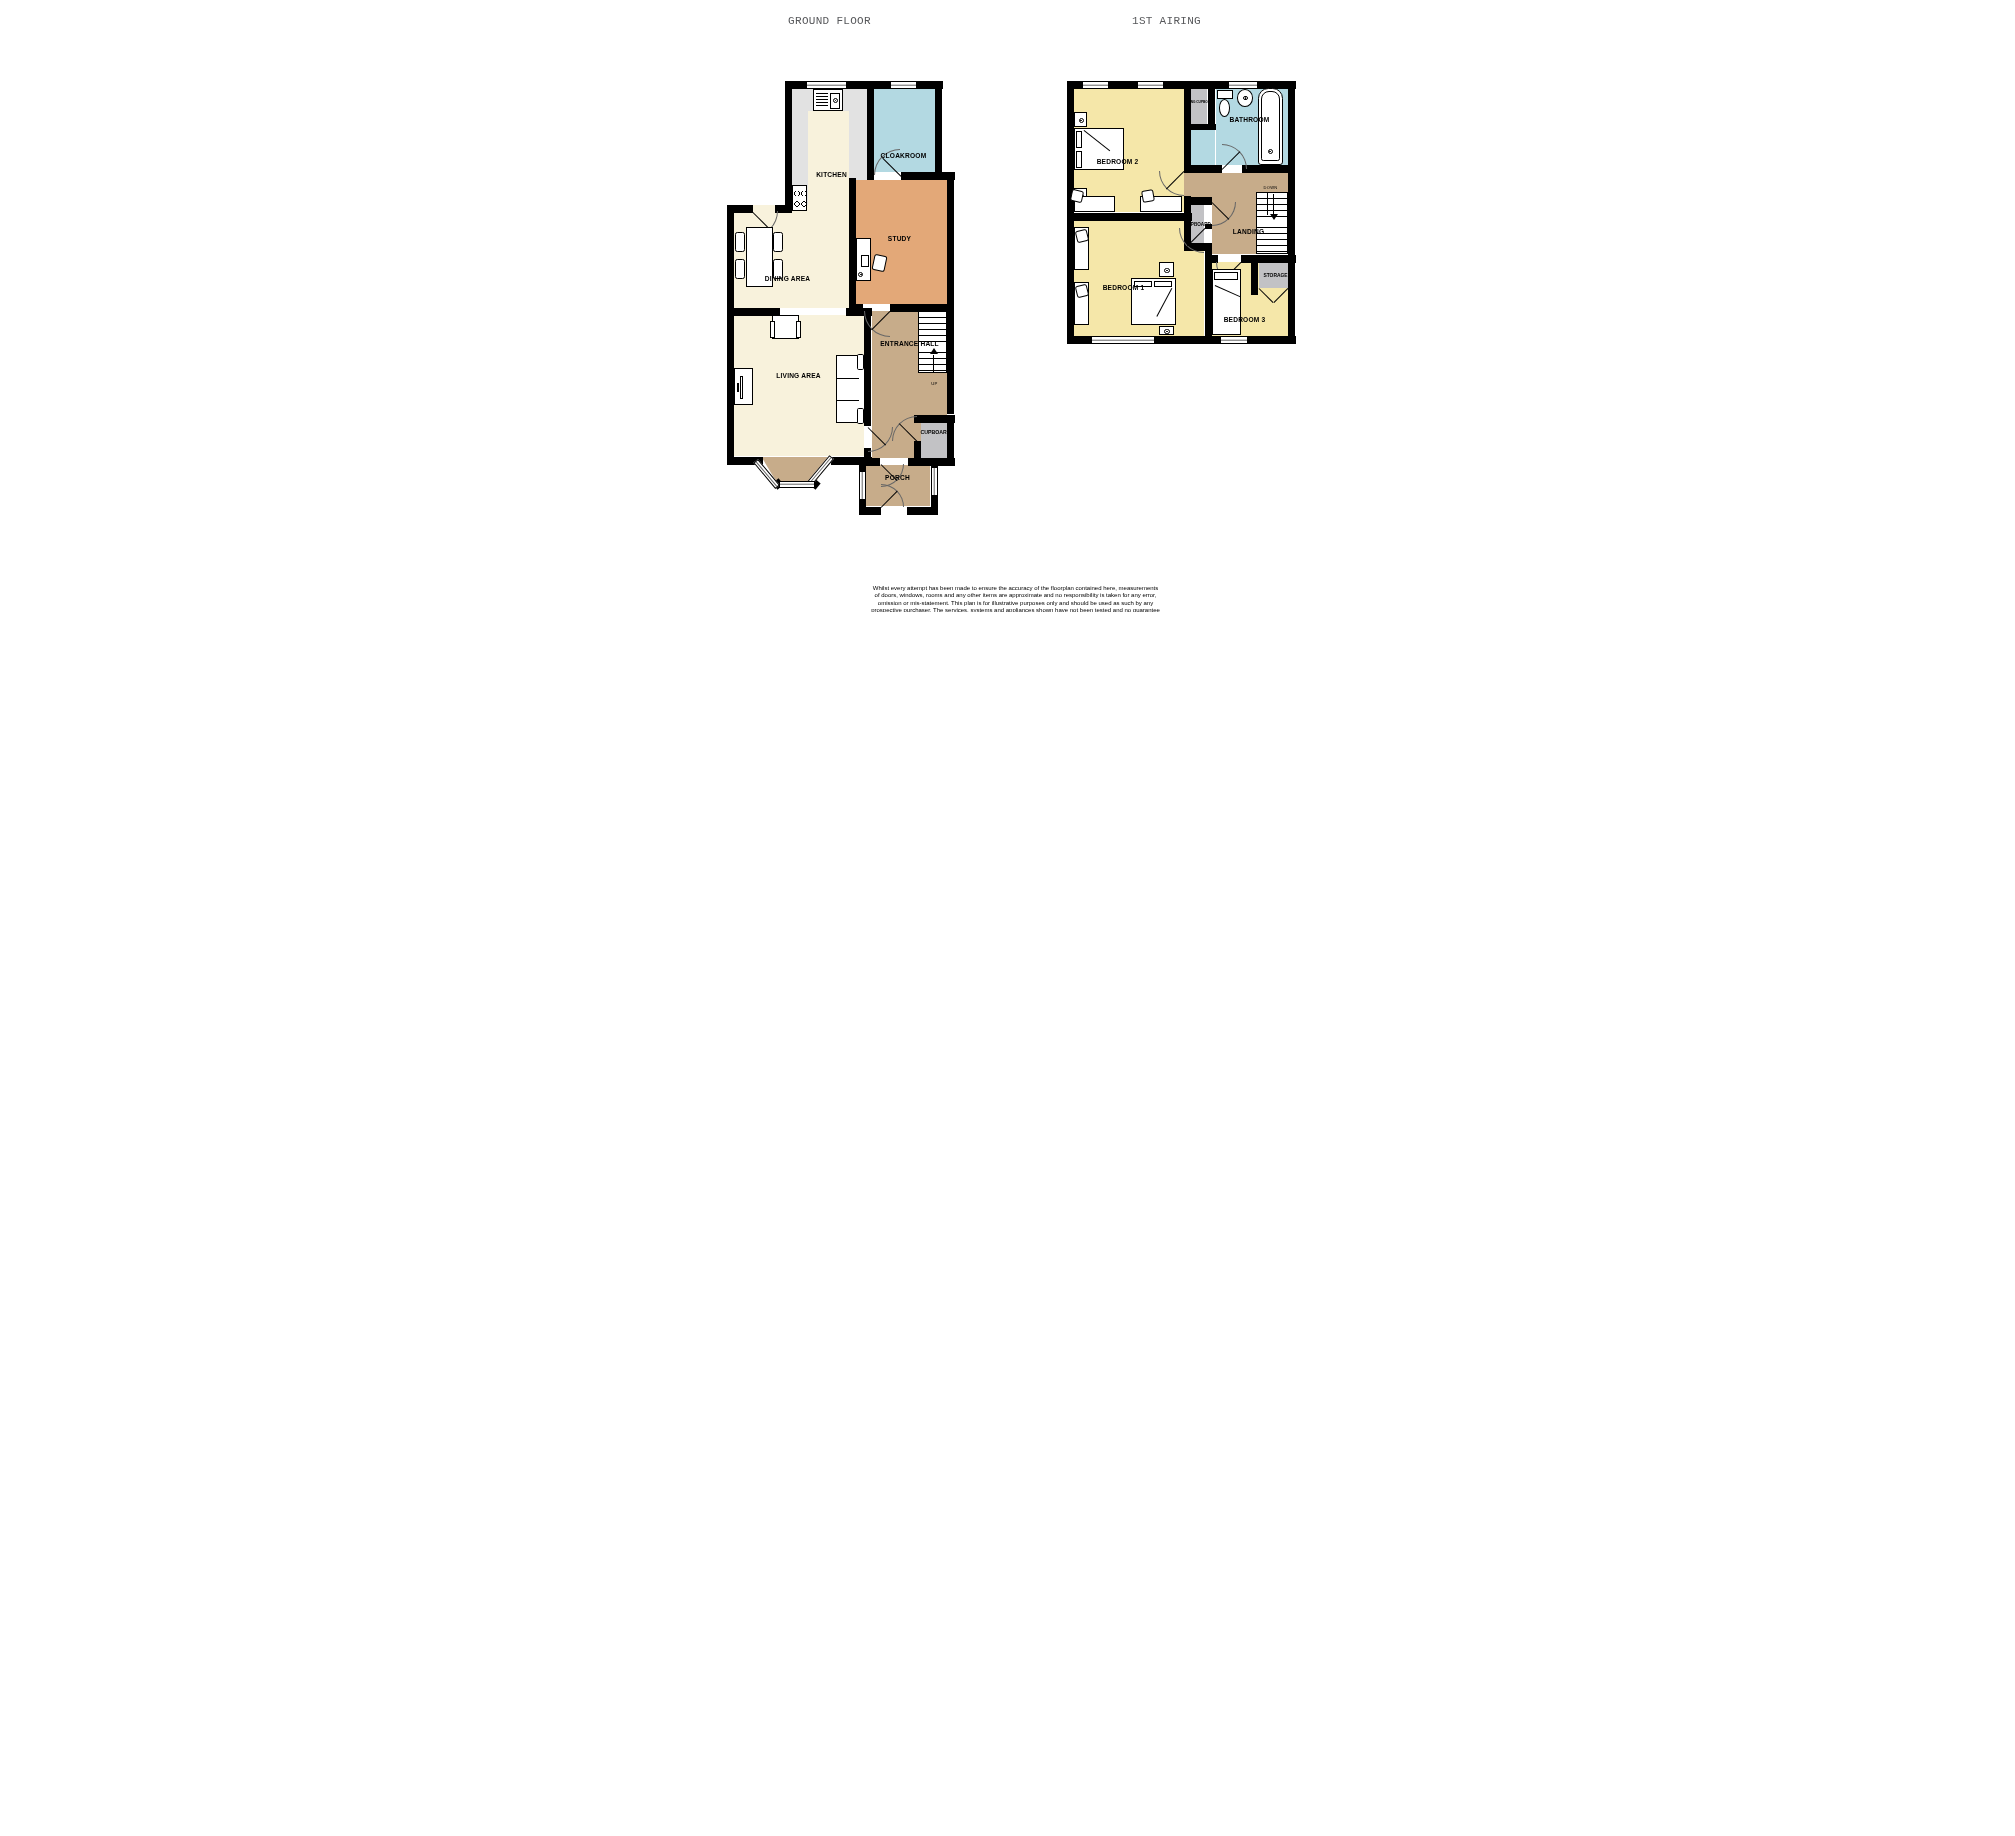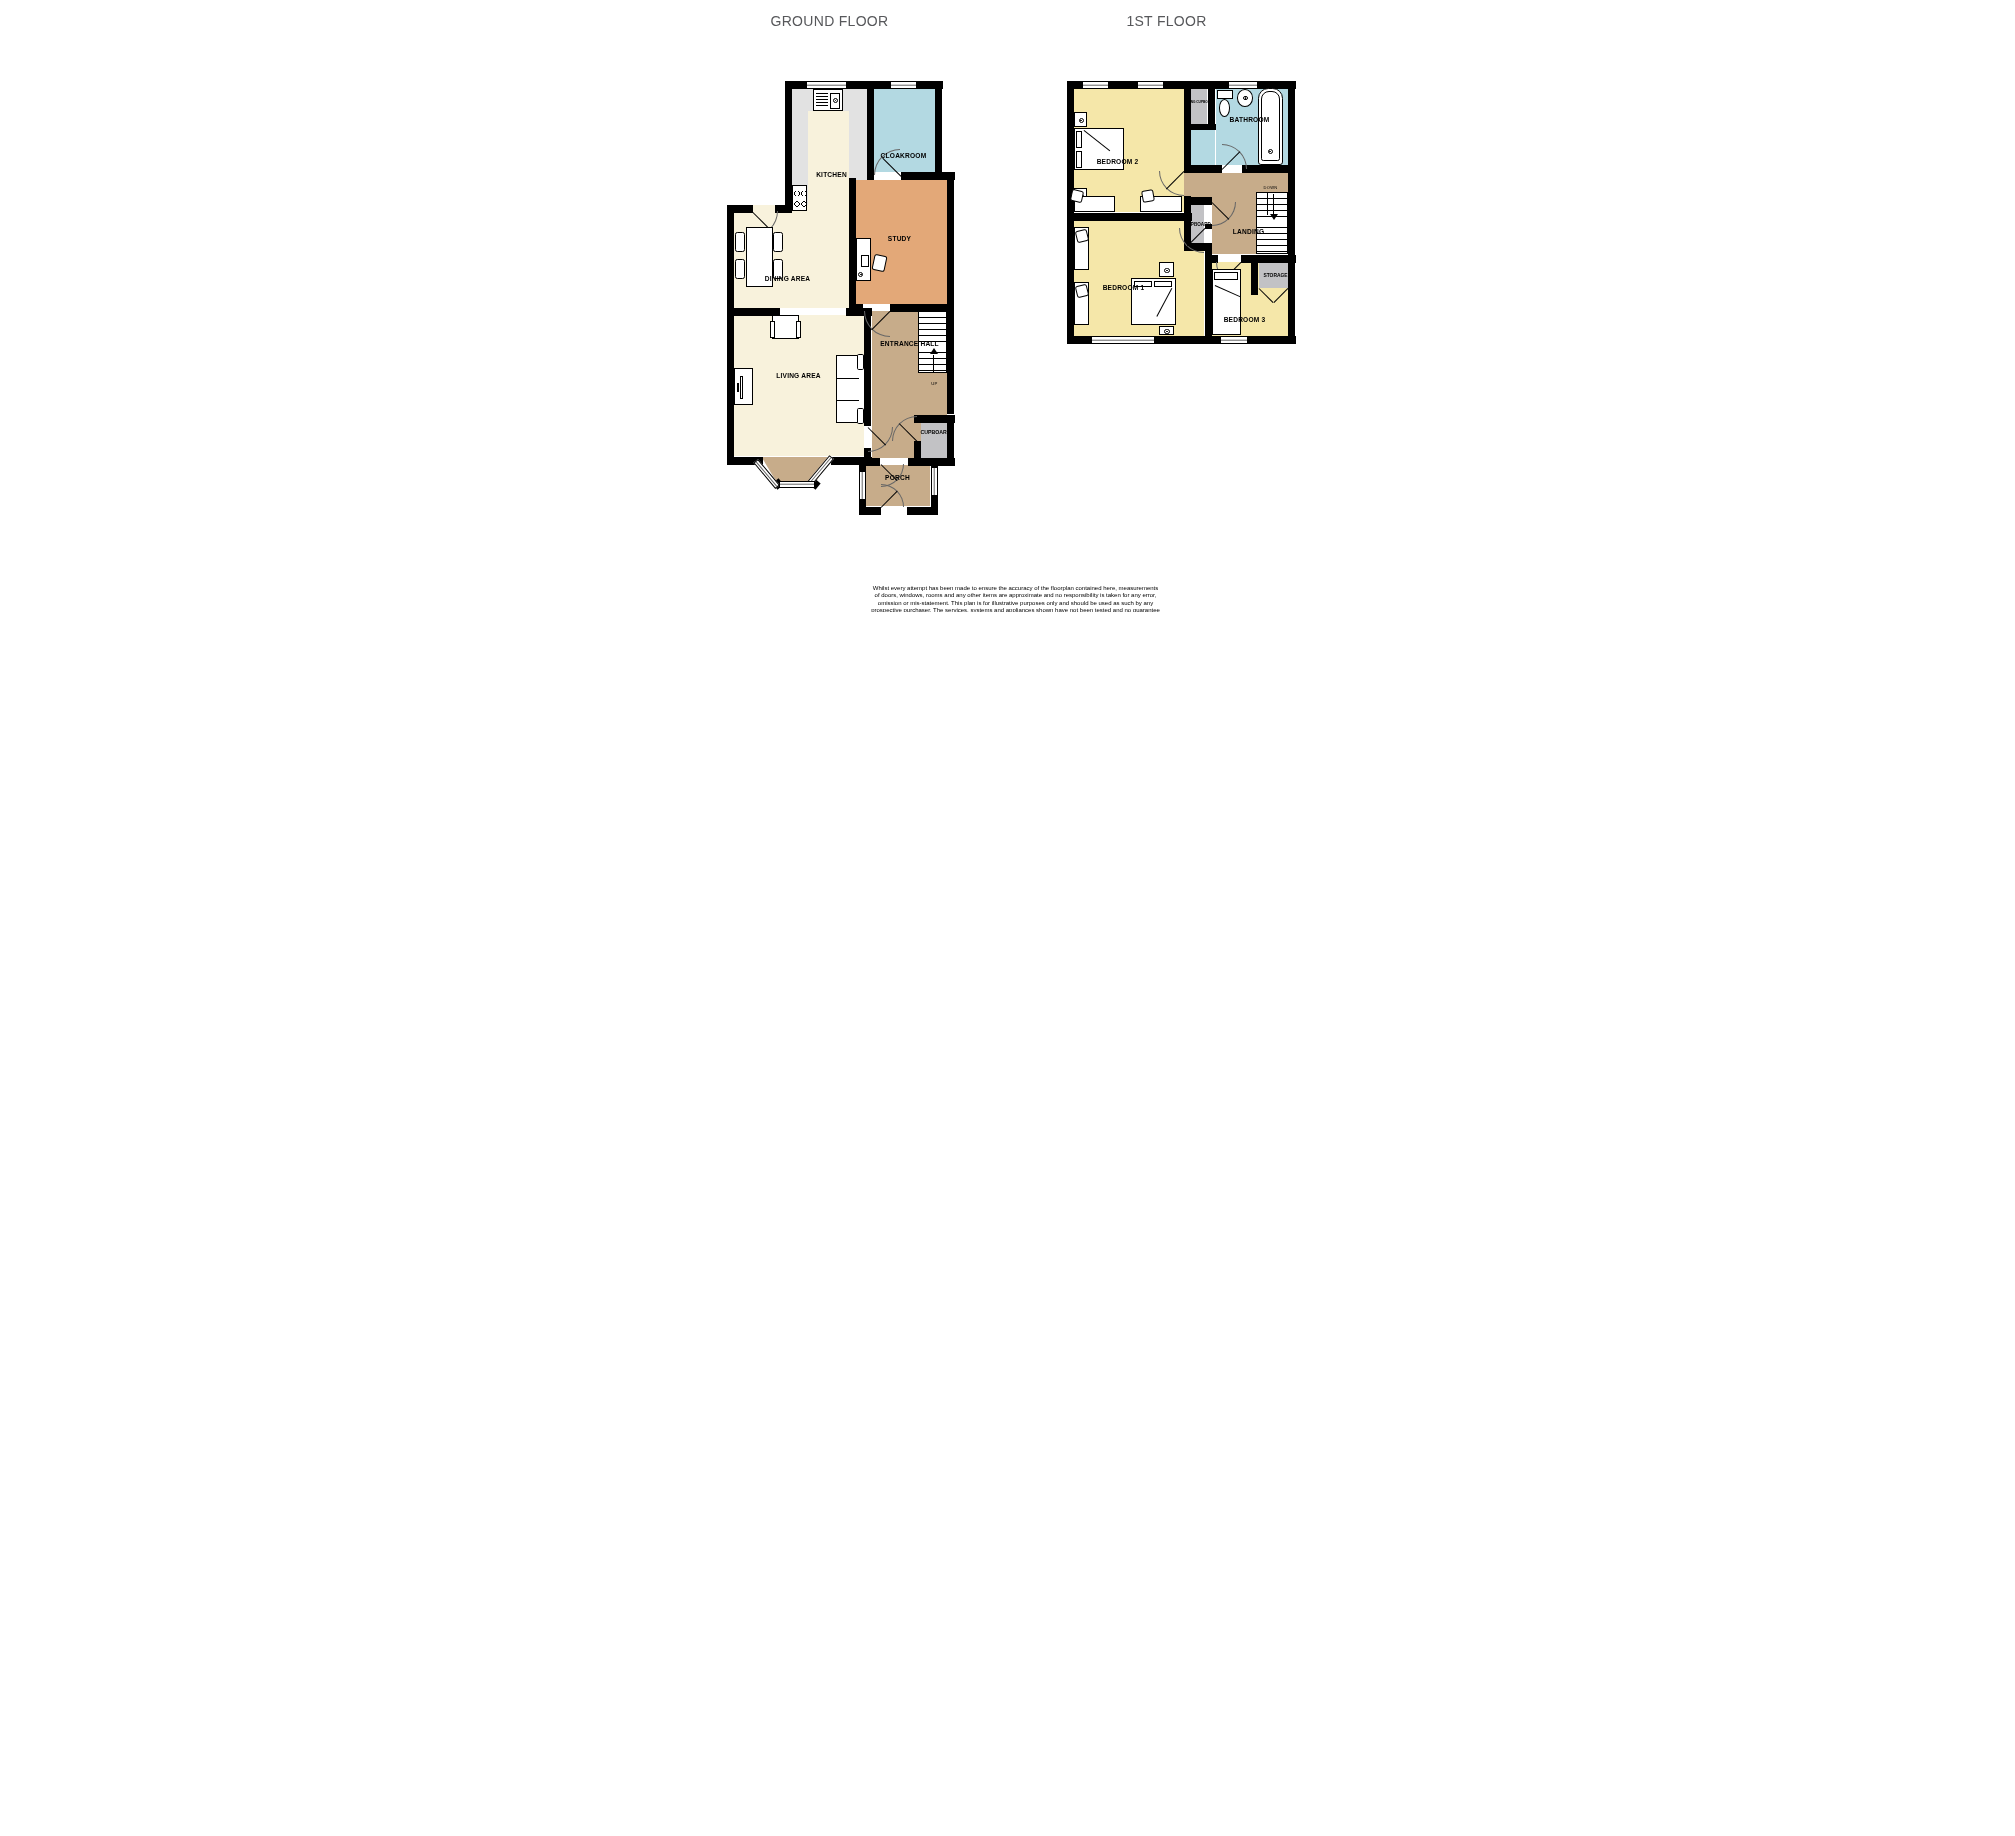--- a/index.html
+++ b/index.html
@@ -28,40 +28,40 @@
   .arc-br{border-right-width:0.7px;border-bottom-width:0.7px;border-bottom-right-radius:100% 100%;}
   .arc-bl{border-left-width:0.7px;border-bottom-width:0.7px;border-bottom-left-radius:100% 100%;}
   .arc-tr{border-top-width:0.7px;border-right-width:0.7px;border-top-right-radius:100% 100%;}
   .arc-tl{border-top-width:0.7px;border-left-width:0.7px;border-top-left-radius:100% 100%;}
   .leaf{height:0.9px;background:#000;transform-origin:0 50%;}
   .ln{background:#000;transform-origin:0 50%;}
   .stairs{background:repeating-linear-gradient(to bottom,#fff 0 5px,#000 5px 5.9px);border:0.9px solid #000;}
   .arrow-shaft{background:#000;}
   .tri-up{width:0;height:0;border-left:4px solid transparent;border-right:4px solid transparent;border-bottom:6.9px solid #000;background:none;}
   .tri-down{width:0;height:0;border-left:4px solid transparent;border-right:4px solid transparent;border-top:6.9px solid #000;background:none;}
-  .title{position:absolute;transform:translate(-50%,-50%);font-size:14px;color:#57585B;letter-spacing:0.3px;white-space:nowrap;}
+  .title{position:absolute;transform:translate(-50%,-50%);font-size:11px;color:#57585B;letter-spacing:0.3px;white-space:nowrap;font-family:Liberation Mono, monospace;}
   .disc{position:absolute;left:163px;top:585px;width:362px;text-align:center;font-size:6px;line-height:7.4px;color:#000;}
   .lampdot{border:0.7px solid #000;border-radius:50%;background:#fff;}
   .lampdot:after{content:"";position:absolute;left:50%;top:50%;width:1.7px;height:1.7px;margin:-0.9px 0 0 -0.9px;background:#000;border-radius:50%;}
   .pil{background:#fff;border:0.6px solid #000;}
   .drain{background:repeating-linear-gradient(to bottom,#000 0 0.7px,#fff 0.7px 3px);}
   .hob4{background-image:
     radial-gradient(circle at 4px 7.5px,#fff 0 2.1px,#000 2.1px 2.8px,transparent 2.8px),
     radial-gradient(circle at 11px 7.5px,#fff 0 2.1px,#000 2.1px 2.8px,transparent 2.8px),
     radial-gradient(circle at 4px 18px,#fff 0 2.1px,#000 2.1px 2.8px,transparent 2.8px),
     radial-gradient(circle at 11px 18px,#fff 0 2.1px,#000 2.1px 2.8px,transparent 2.8px);}
   .ell{border:0.7px solid #000;border-radius:50%;background:#fff;}
 </style>
 </head>
 <body>
 
 <div class="canvas">
 
   <div class="title" style="left:158px;top:20.7px">GROUND FLOOR</div>
-  <div class="title" style="left:495px;top:20.7px">1ST FLOOR</div>
+  <div class="title" style="left:495px;top:20.7px">1ST AIRING</div>
 
   <section>
 
     <i class="floor f-kgray" style="left:120px;top:88px;width:75px;height:117px"></i>
     <i class="floor f-cream" style="left:136px;top:111px;width:41px;height:94px"></i>
     <i class="floor f-cream" style="left:80px;top:205px;width:97px;height:8px"></i>
     <i class="floor f-blue" style="left:202px;top:88px;width:61px;height:84px"></i>
     <i class="floor f-orange" style="left:184px;top:180px;width:91px;height:124px"></i>
     <i class="floor f-cream" style="left:62px;top:213px;width:115px;height:95px"></i>
     <i class="floor f-cream" style="left:62px;top:315px;width:130px;height:141px"></i>

